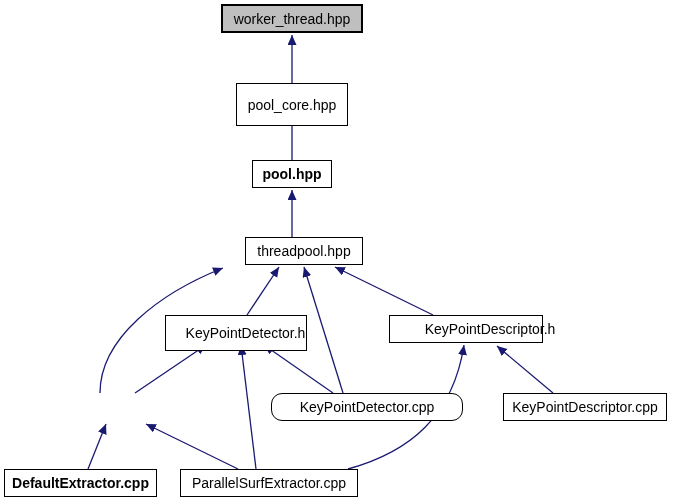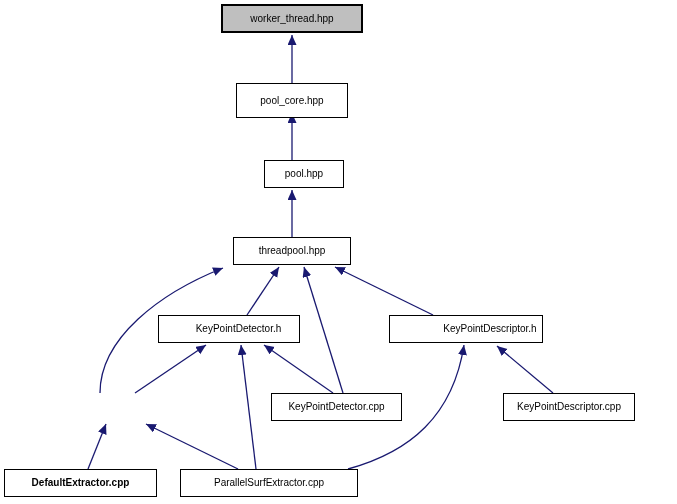--- a/index.html
+++ b/index.html
@@ -32,21 +32,21 @@
   }
   .node {
     position: absolute;
     box-sizing: border-box;
     border: 1.5px solid #000000;
     background: #ffffff;
     color: #000000;
     display: flex;
     align-items: center;
     justify-content: center;
-    font-size: 10px;
+    font-size: 14px;
     line-height: 1;
     white-space: nowrap;
     cursor: pointer;
   }
   .node.main {
     background: #bfbfbf;
     border-width: 2px;
     cursor: default;
   }
 </style>
@@ -72,23 +72,23 @@
         <path d="M256,469 L241,345" fill="none" stroke="#191970" stroke-width="1.3" marker-end="url(#arrowhead)"></path>
         <path d="M333,393 L264,345" fill="none" stroke="#191970" stroke-width="1.3" marker-end="url(#arrowhead)"></path>
         <path d="M348,469 C410,452 453,416 464,345" fill="none" stroke="#191970" stroke-width="1.3" marker-end="url(#arrowhead)"></path>
         <path d="M553,393 L497,346" fill="none" stroke="#191970" stroke-width="1.3" marker-end="url(#arrowhead)"></path>
         <path d="M88,469 L106,424" fill="none" stroke="#191970" stroke-width="1.3" marker-end="url(#arrowhead)"></path>
         <path d="M238,469 L146,424" fill="none" stroke="#191970" stroke-width="1.3" marker-end="url(#arrowhead)"></path>
       </g>
   </svg>
   <div class="node-layer">
       <div class="node main" style="left: 221px; top: 4px; width: 142px; height: 29px;">worker_thread.hpp</div>
-      <div class="node" style="left: 236px; top: 83px; width: 112px; height: 35px;">pool_core.hpp</div>
-      <div class="node" style="left: 264px; top: 160px; width: 80px; height: 28px;">pool.hpp</div>
-      <div class="node" style="left: 233px; top: 237px; width: 118px; height: 28px;">threadpool.hpp</div>
-      <div class="node" style="left: 158px; top: 315px; width: 142px; height: 28px; padding-left: 19px;">KeyPointDetector.h</div>
+      <div class="node" style="left: 236px; top: 83px; width: 112px; height: 43px;">pool_core.hpp</div>
+      <div class="node" style="left: 252px; top: 160px; width: 80px; height: 28px; font-weight: bold;">pool.hpp</div>
+      <div class="node" style="left: 245px; top: 237px; width: 118px; height: 28px;">threadpool.hpp</div>
+      <div class="node" style="left: 165px; top: 315px; width: 142px; height: 36px; padding-left: 19px;">KeyPointDetector.h</div>
       <div class="node" style="left: 389px; top: 315px; width: 154px; height: 28px; padding-left: 48px;">KeyPointDescriptor.h</div>
-      <div class="node" style="left: 271px; top: 393px; width: 131px; height: 28px;">KeyPointDetector.cpp</div>
-      <div class="node" style="left: 503px; top: 393px; width: 132px; height: 28px;">KeyPointDescriptor.cpp</div>
+      <div class="node" style="left: 271px; top: 393px; width: 192px; height: 28px; border-radius: 11px;">KeyPointDetector.cpp</div>
+      <div class="node" style="left: 503px; top: 393px; width: 164px; height: 28px;">KeyPointDescriptor.cpp</div>
       <div class="node" style="left: 4px; top: 469px; width: 153px; height: 28px; font-weight: bold;">DefaultExtractor.cpp</div>
       <div class="node" style="left: 180px; top: 469px; width: 178px; height: 28px; text-align: center;">ParallelSurfExtractor.cpp</div>
     </div>
 </div>
 
 </body></html>

